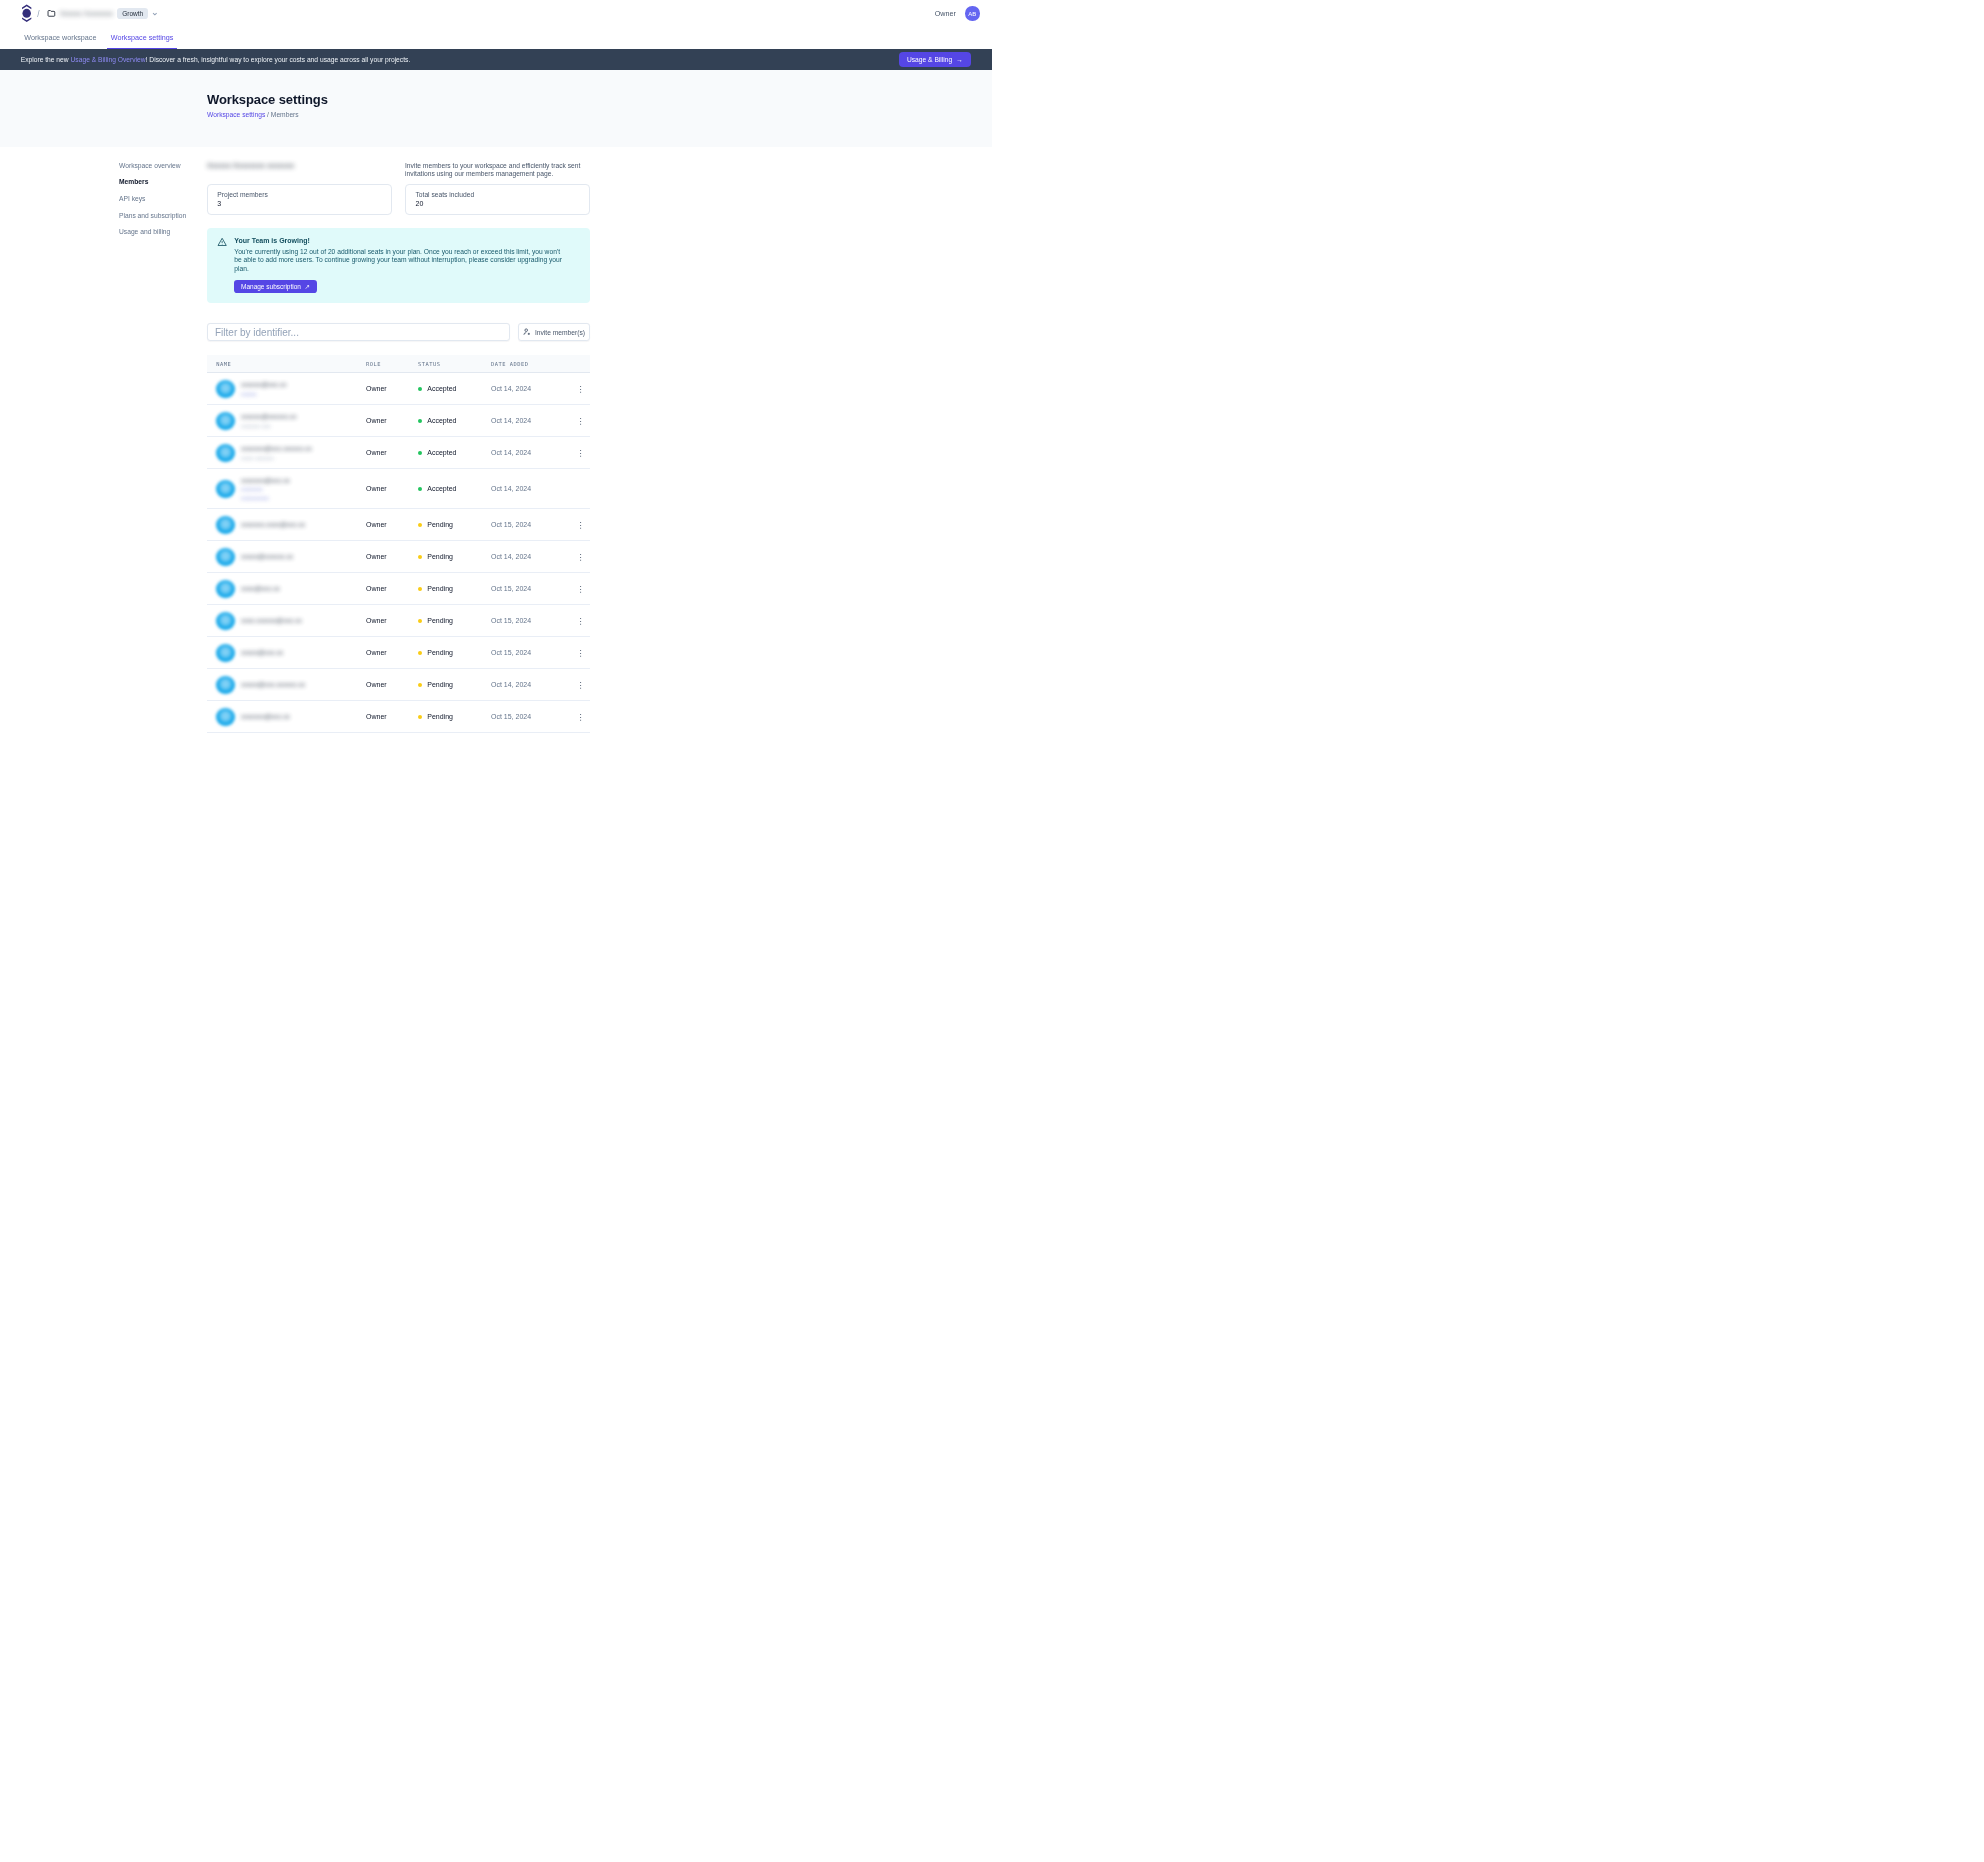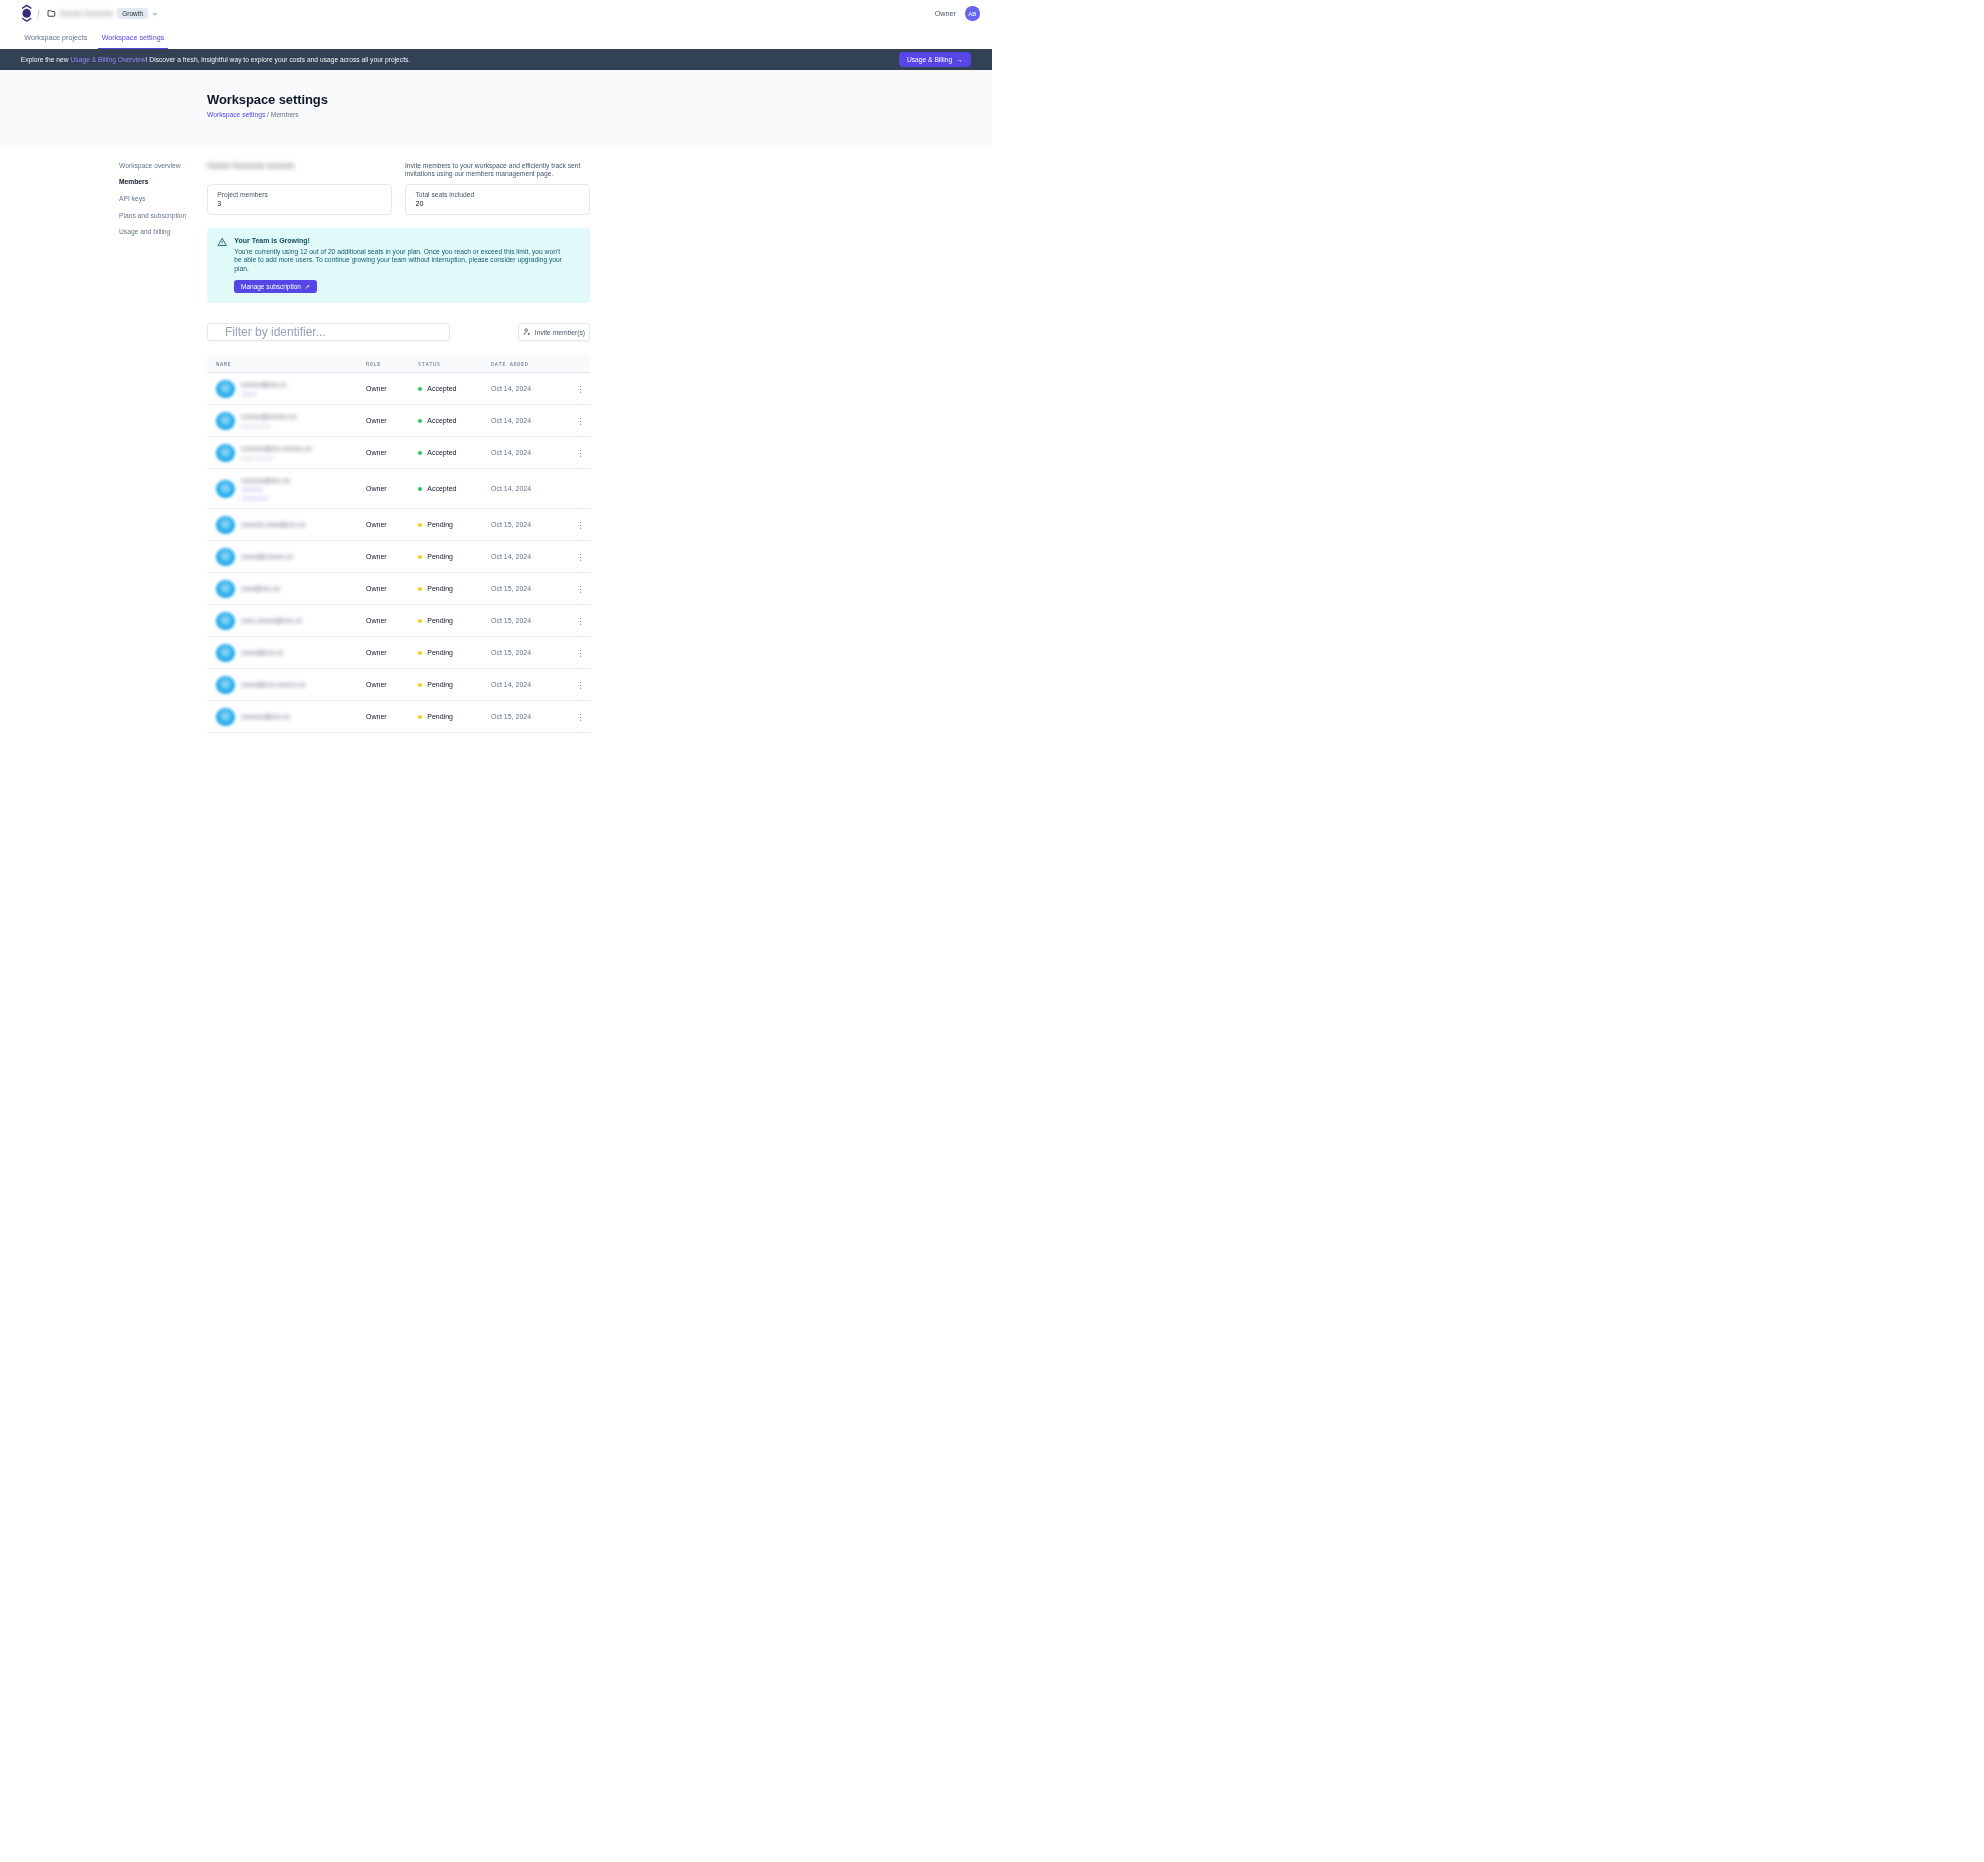--- a/index.html
+++ b/index.html
@@ -56,22 +56,22 @@
 
   .alert { margin-top:13.4px; background:#e0fafa; border-radius:4.1px; padding:8.8px 10.3px 9.3px 10.3px; }
   .alert-row { display:flex; gap:6.7px; }
   .warn-ic { width:10.3px; height:10.3px; flex:none; margin-top:-0.5px; }
   .alert-title { font-size:7px; font-weight:700; color:#134e5e; }
   .alert-body { margin-top:3.6px; font-size:6.7px; line-height:8.5px; color:#17596b; max-width:335px; }
   .alert-btn { margin:6.7px 0 0 17px; background:#5546e5; color:#fff; border:none; border-radius:3.1px;
     height:13.4px; padding:0 6.7px; font-size:6.5px; font-family:inherit; display:flex; align-items:center; gap:3.6px; cursor:pointer; }
 
   .filter-row { margin-top:20.7px; display:flex; gap:8.3px; }
-  .filter-input { width:243px; height:17.6px; border:0.5px solid #e2e8f0; border-radius:3.1px; padding:0 17px;
-    font-size:12px; font-family:inherit; color:#1f2937; box-shadow:0 0.5px 1px rgba(15,23,42,.04); }
+  .filter-input { width:303px; height:17.6px; border:0.5px solid #e2e8f0; border-radius:3.1px; padding:0 7px;
+    font-size:10px; font-family:inherit; color:#1f2937; box-shadow:0 0.5px 1px rgba(15,23,42,.04); }
   .filter-input::placeholder { color:#94a3b8; }
   .invite-btn { margin-left:auto; width:72px; height:17.6px; background:#fff; border:0.5px solid #e2e8f0; border-radius:3.1px;
     font-size:6.7px; font-family:inherit; color:#475569; display:flex; align-items:center; justify-content:center; gap:4.1px;
     box-shadow:0 0.5px 1px rgba(15,23,42,.04); cursor:pointer; }
   .invite-ic { width:7.8px; height:7.8px; stroke:#475569; fill:none; stroke-width:1.7; }
 
   
   .table { margin-top:14.5px; }
   .thead, .trow { display:grid; grid-template-columns:159px 52px 73px 83px 1fr; align-items:center; }
   .thead { height:18px; background:#f8fafc; border-bottom:0.5px solid #e2e8f0;
@@ -114,21 +114,21 @@
         <path d="M2 4 L5.5 7.5 L9 4"></path>
       </svg>
   </div>
   <div class="nav-right">
     <span class="help">Owner</span>
     <div class="user-avatar">AB</div>
   </div>
 </div>
 
 <div class="tabs">
-  <div class="tab">Workspace projects</div>
+  <div class="tab">Workspace workspace</div>
   <div class="tab active">Workspace settings</div>
 </div>
 
 <div class="banner">
   <span class="banner-text"><span>Explore the new </span><span class="banner-link">Usage &amp; Billing Overview</span><span>! Discover a fresh, insightful way to explore your costs and usage across all your projects.</span></span>
   <button class="banner-btn">
     <span>Usage &amp; Billing</span>
       <span>→</span>
   </button>
 </div>

